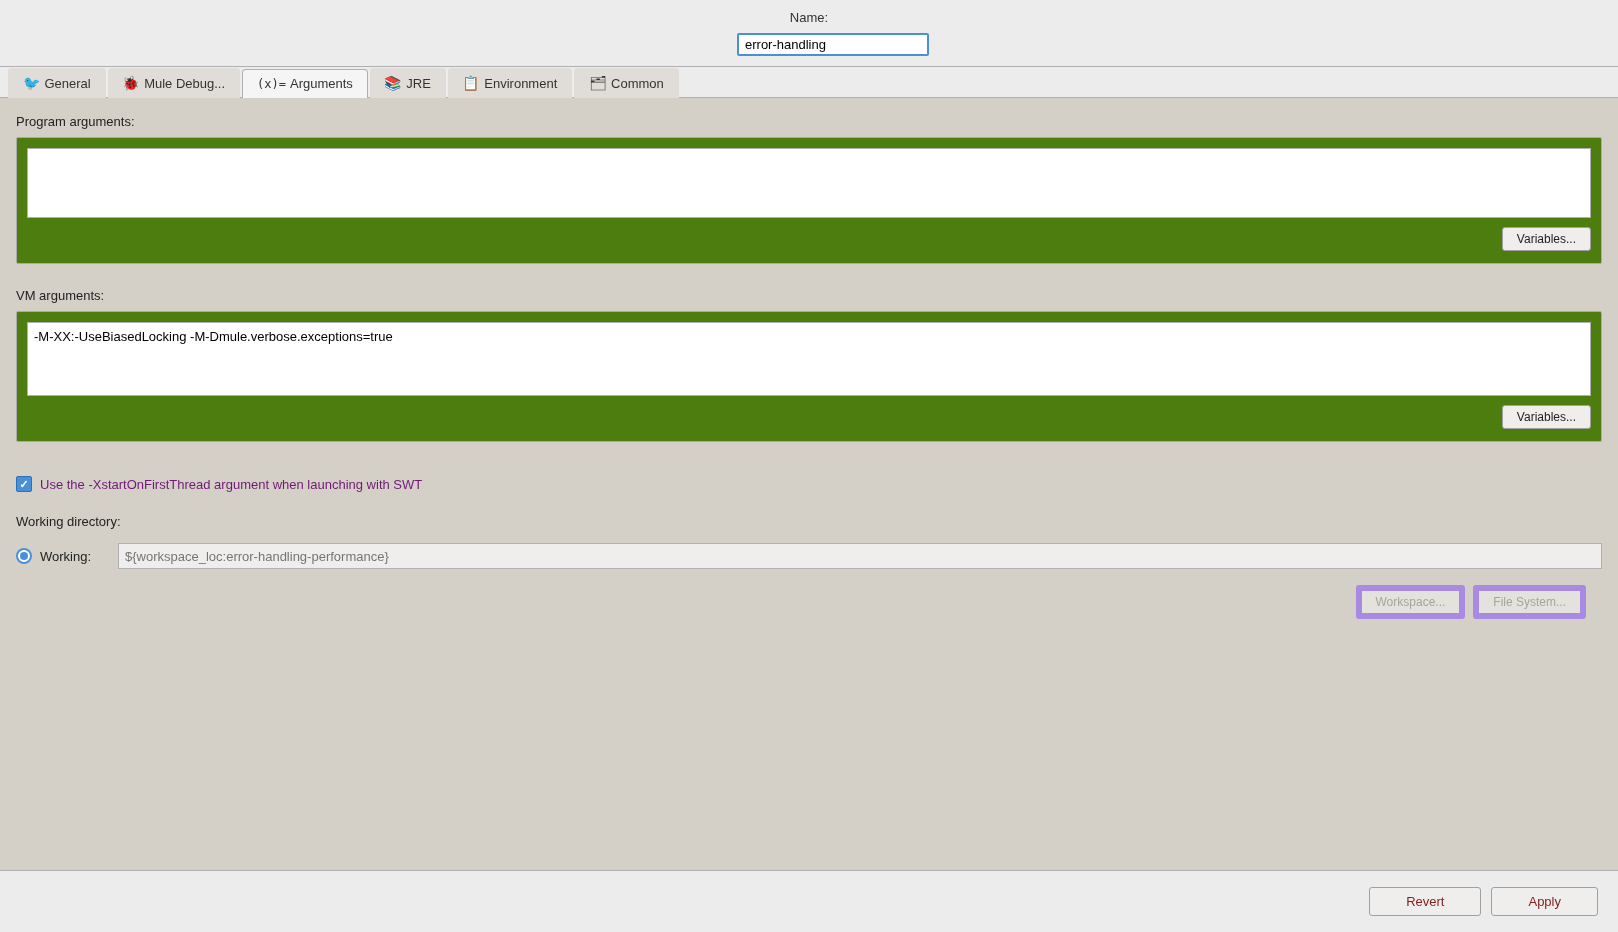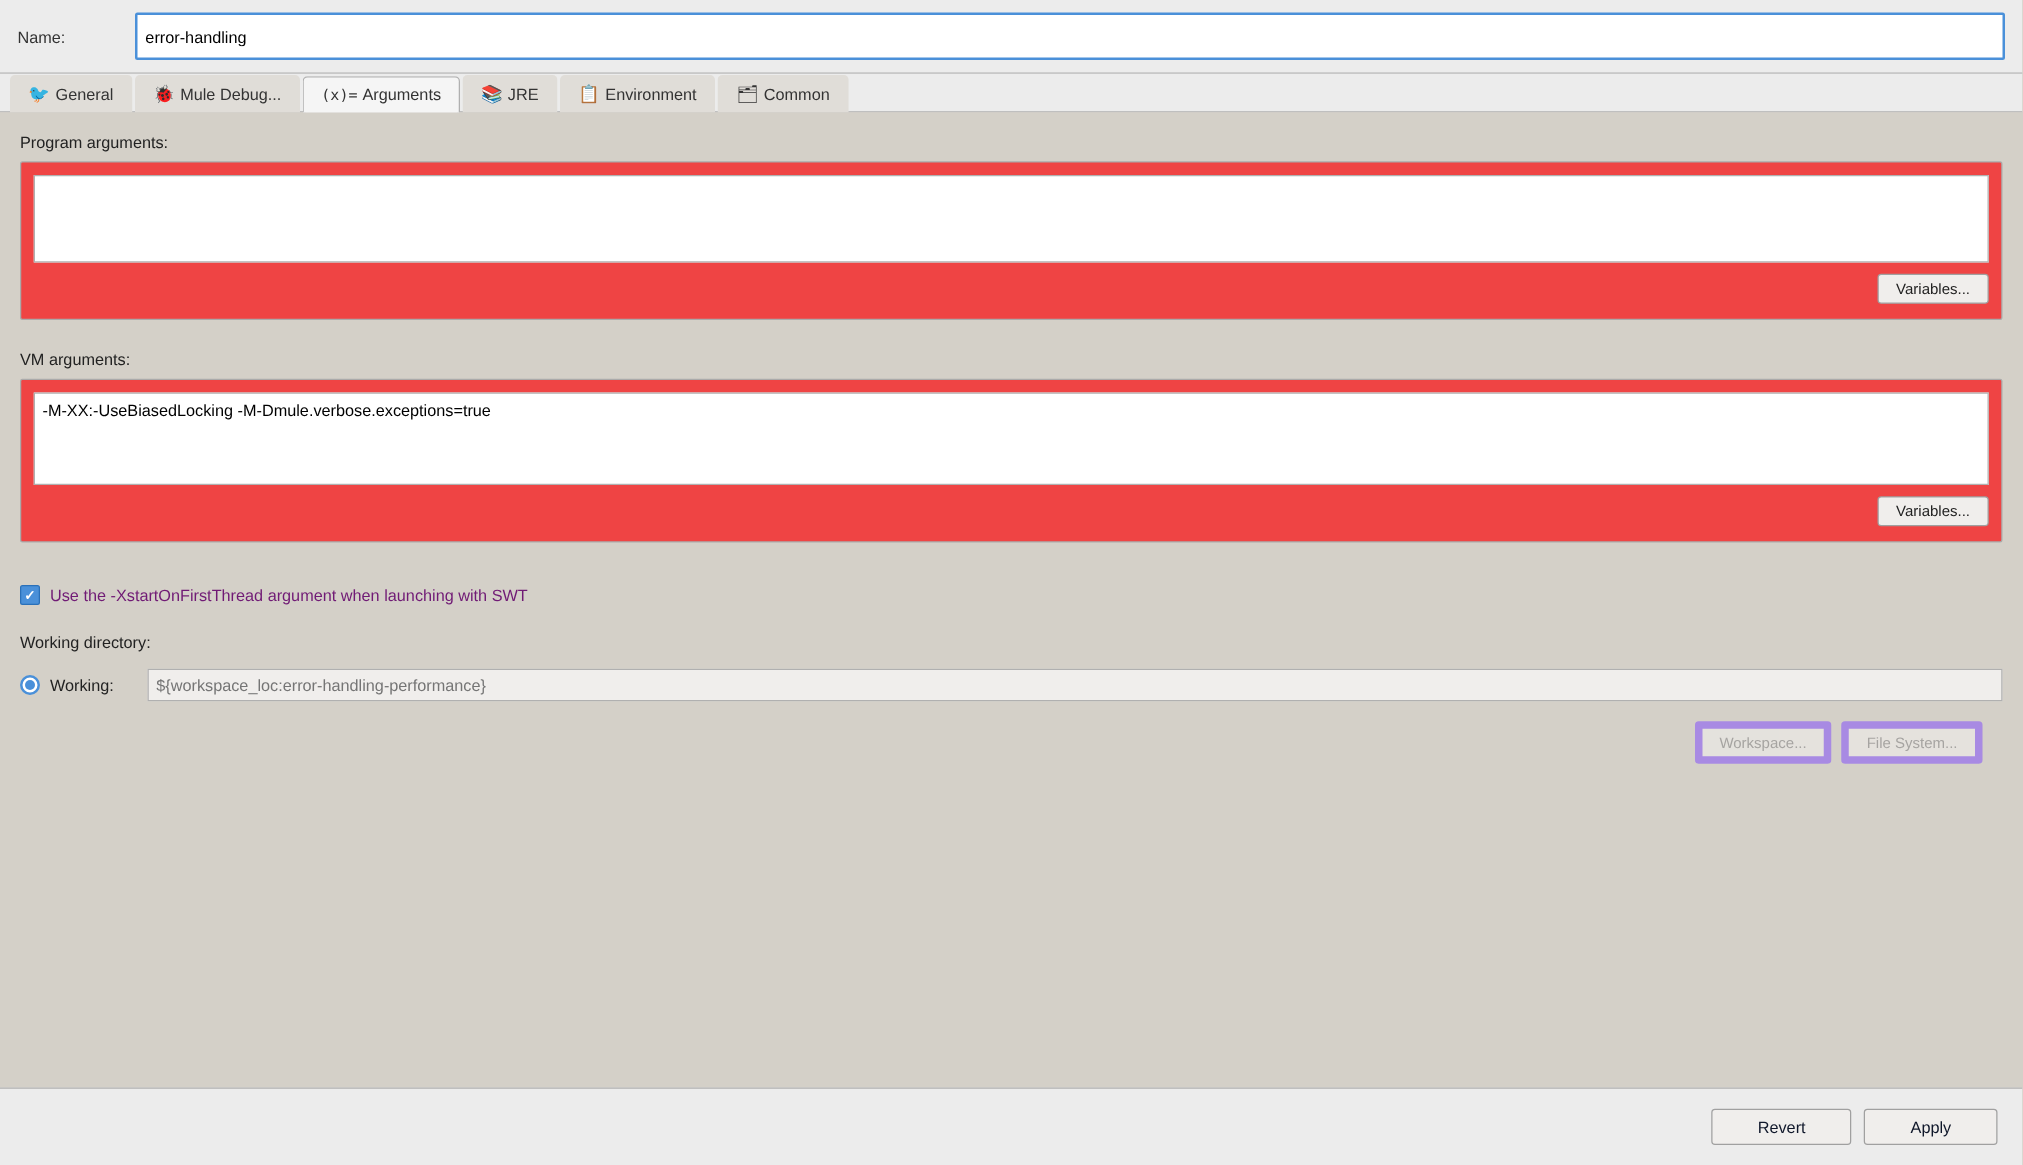--- a/index.html
+++ b/index.html
@@ -13,20 +13,21 @@
       flex-direction: column;
     }
 
     .name-row {
       display: flex;
       align-items: center;
       padding: 10px 14px;
       background: #ececec;
       border-bottom: 1px solid #b0b0b0;
       gap: 8px;
+      flex-direction: column;
     }
 
     .name-label {
       font-size: 13px;
       color: #333;
       white-space: nowrap;
     }
 
     .name-input {
       flex: 1;
@@ -236,26 +237,26 @@
       margin-top: auto;
     }
 
     .bottom-btn {
       padding: 6px 36px;
       font-size: 13px;
       background: #f0eeec;
       border: 1px solid #a0a0a0;
       border-radius: 3px;
       cursor: pointer;
-      color: #0f172a;
+      color: #7f1d1d;
       min-width: 80px;
     }
 
     .inner-section-bg {
-      background: #ef4444;
+      background: #4d7c0f;
       border: 1px solid #aaa;
       border-radius: 2px;
       padding: 10px;
       margin-bottom: 4px;
     }
 
     .partial-buttons-row {
       display: flex;
       justify-content: flex-end;
       gap: 8px;

